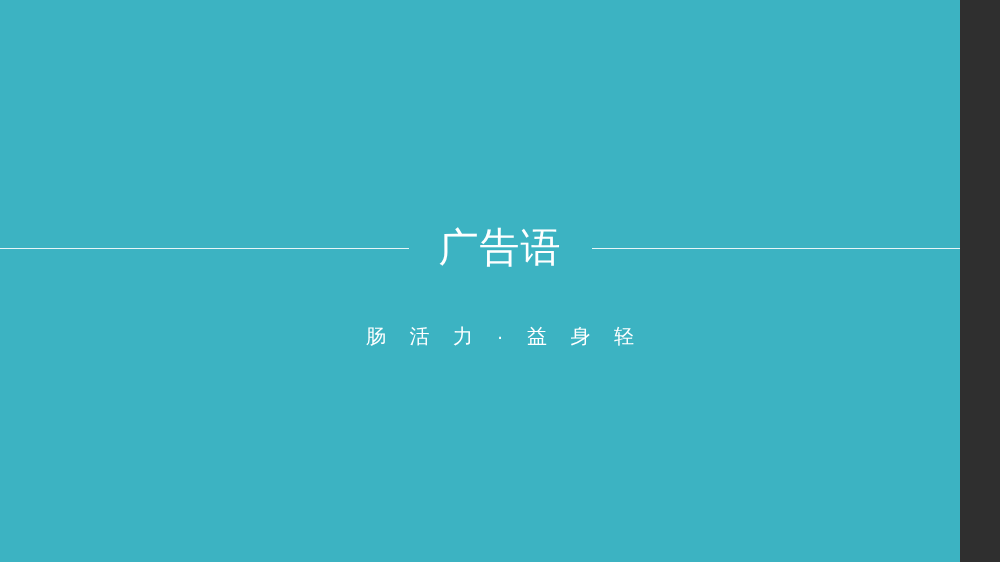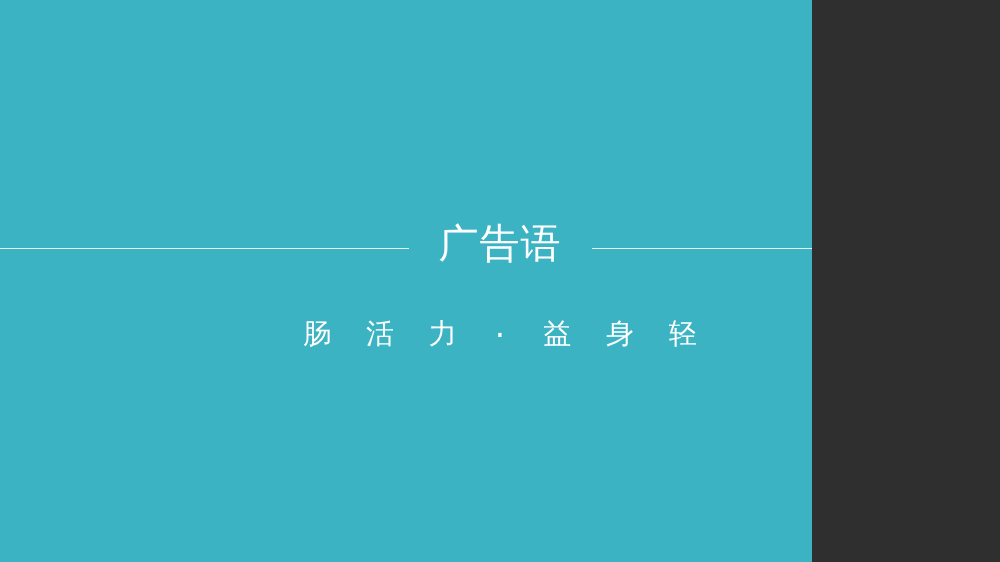--- a/index.html
+++ b/index.html
@@ -4,25 +4,25 @@
 <title>Slide</title>
 <style>
   html, body {
     margin: 0;
     padding: 0;
     background: #2f2f2f;
   }
 
   .slide {
     position: relative;
-    width: 812px;
+    width: 960px;
     height: 562px;
     overflow: hidden;
     background: #3cb3c2;
-    font-family: Liberation Mono, monospace;
+    font-family: Liberation Sans, sans-serif;
     -webkit-font-smoothing: antialiased;
   }
 
   
   .title-band {
     position: absolute;
     left: 0;
     top: 225px;
     width: 1000px;
     height: 46px;
@@ -51,21 +51,21 @@
   }
 
   
   .subtitle {
     position: absolute;
     left: 0;
     top: 322px;
     width: 1000px;
     text-align: center;
     color: #ffffff;
-    font-size: 28px;
+    font-size: 20px;
     font-weight: 300;
     line-height: 28px;
     letter-spacing: 9px;
     
     text-indent: 9px;
     white-space: nowrap;
   }
 </style>
 </head>
 <body>

